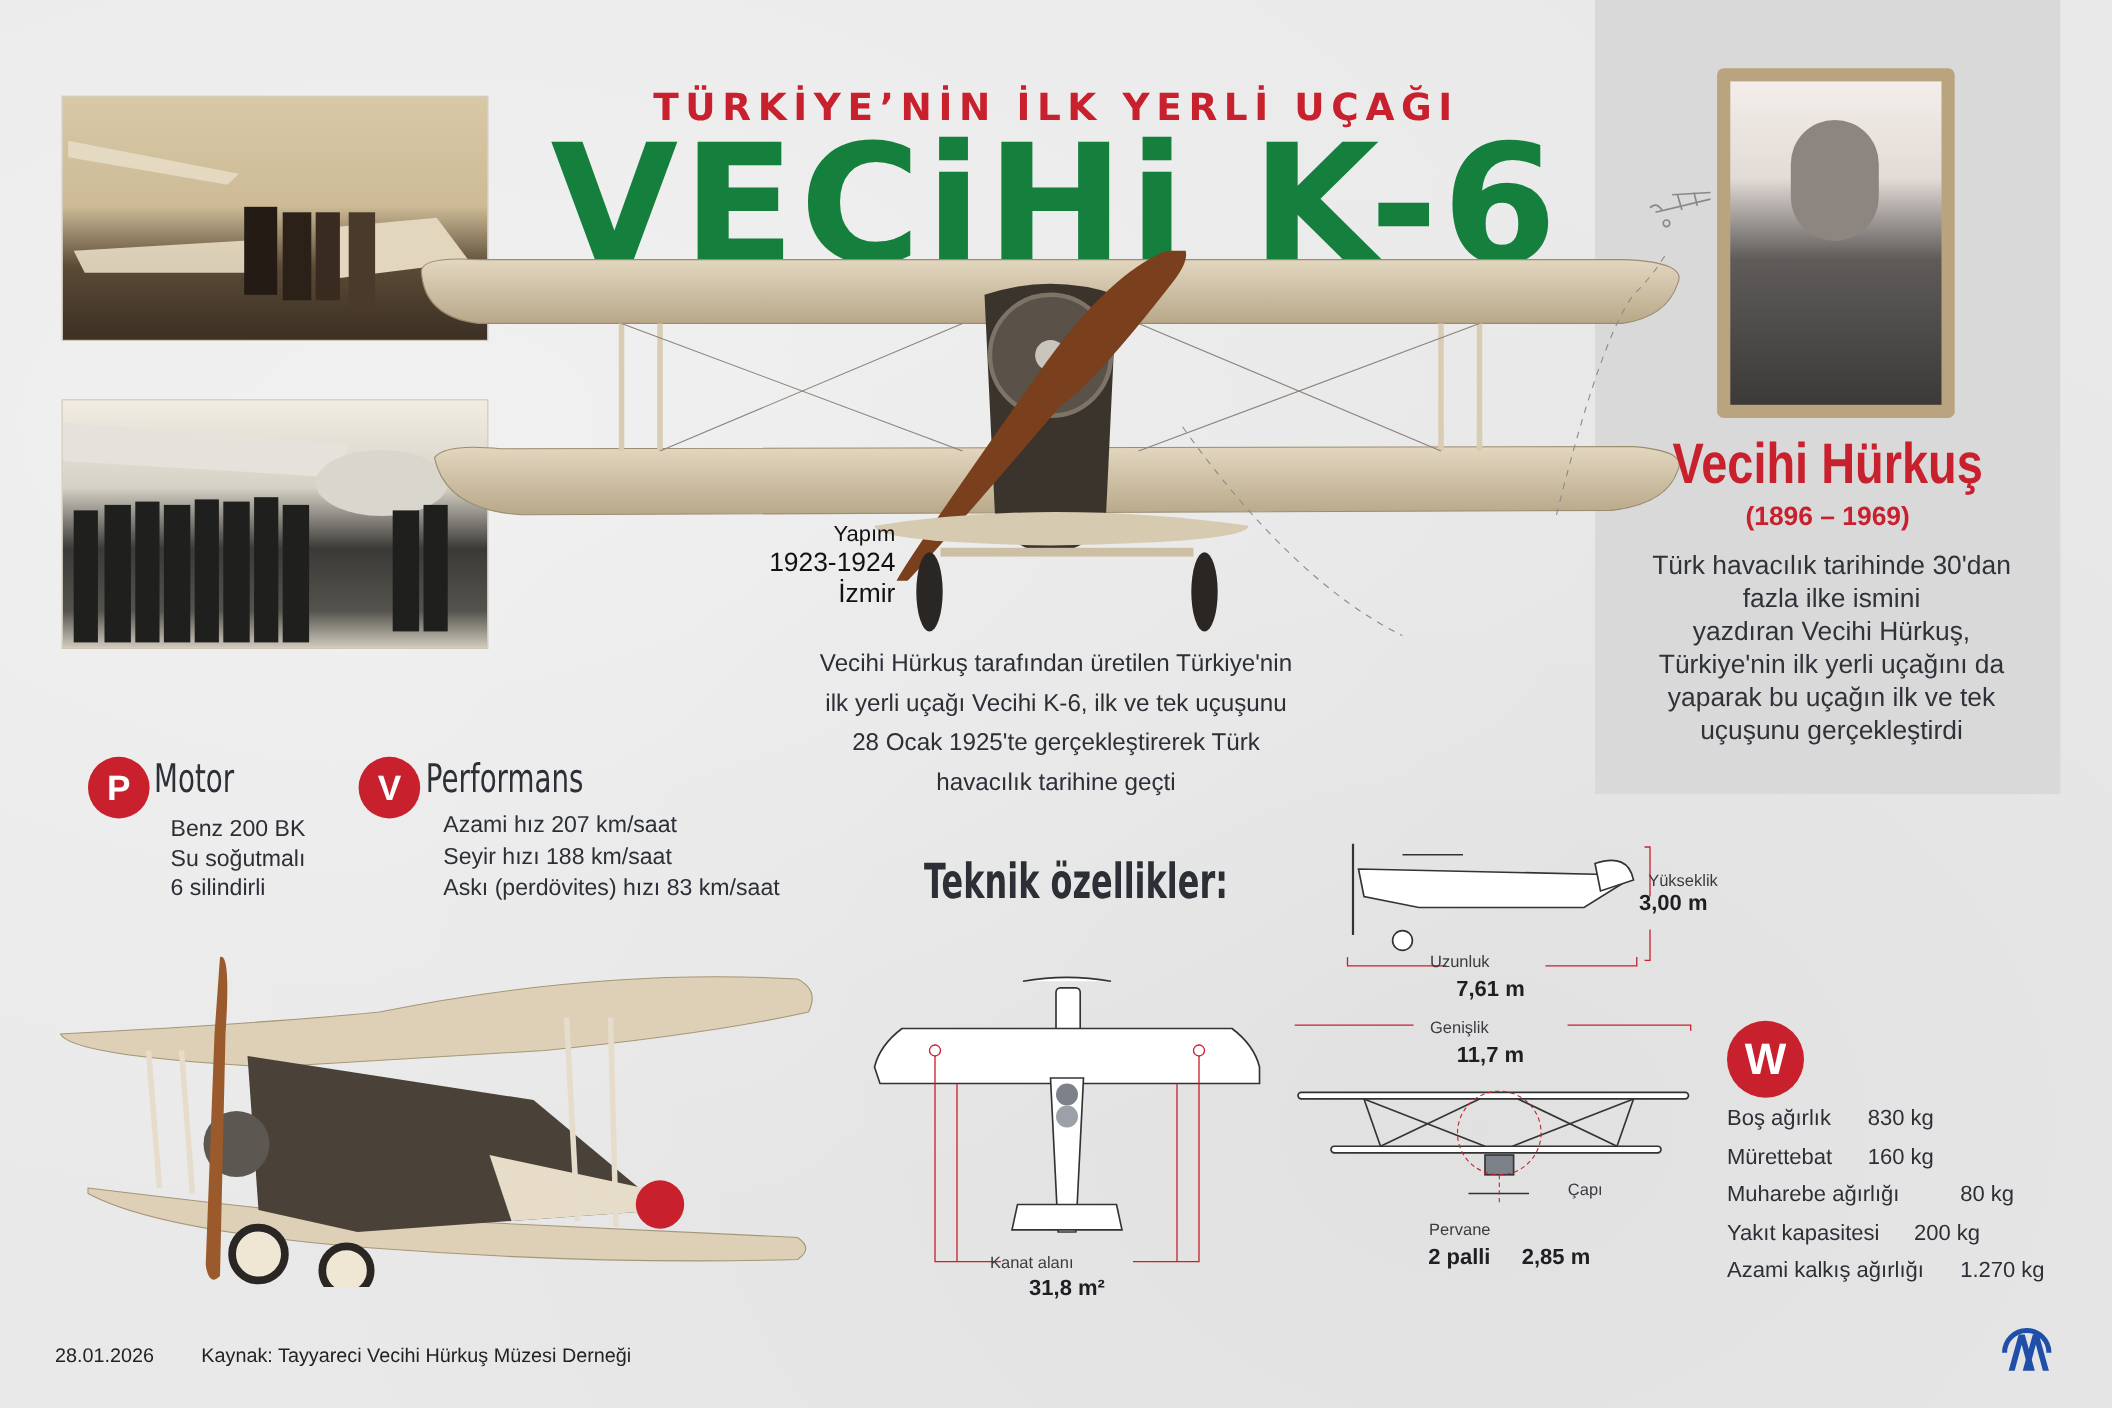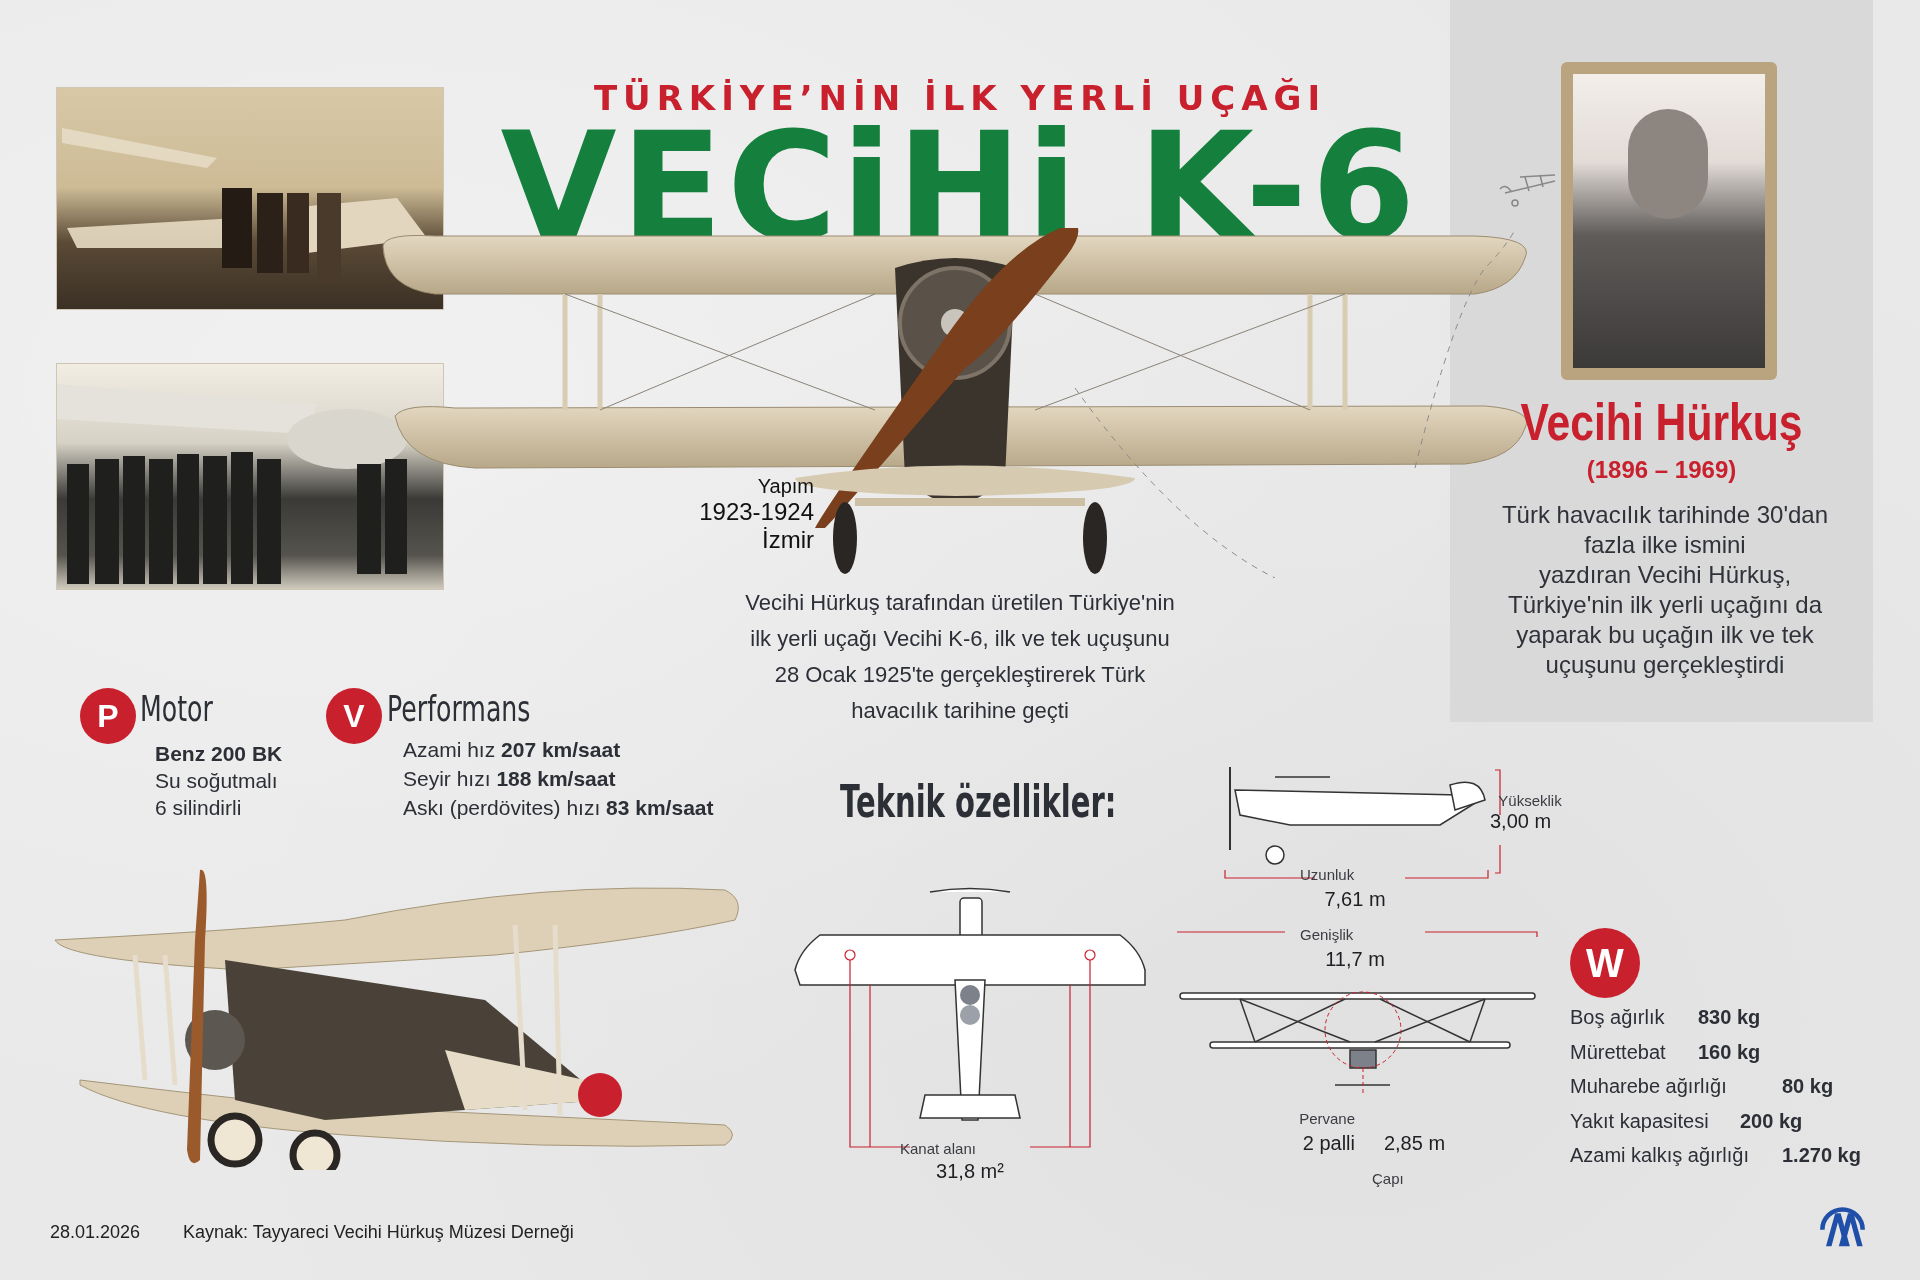--- a/index.html
+++ b/index.html
@@ -26,25 +26,25 @@
   .yapim .big{font-size:24px;font-weight:normal;line-height:28px}
   .center-desc{left:680px;top:585px;width:560px;text-align:center;font-size:22px;line-height:36px;color:#2c2f36}
   .sec-icon{width:56px;height:56px;border-radius:50%;background:#c8202d;color:#fff;display:flex;align-items:center;justify-content:center;font-weight:bold;font-size:32px}
   .sec-title{font-size:36px;color:#2c2f36;font-family:"DejaVu Sans",sans-serif;transform:scaleX(.7);transform-origin:left}
   .motor-icon{left:80px;top:688px}
   .motor-title{left:140px;top:688px}
   .motor-lines{left:155px;top:740px;font-size:21px;line-height:27px;color:#2c2f36}
   .perf-icon{left:326px;top:688px}
   .perf-title{left:387px;top:688px}
   .perf-lines{left:403px;top:735px;font-size:21px;line-height:29px;color:#2c2f36}
-  b{font-weight:bold}
+  b{font-weight:normal}
   .tek-title{left:840px;top:776px;font-size:44px;color:#2c2f36;font-weight:bold;font-family:"DejaVu Sans",sans-serif;transform:scaleX(.66);transform-origin:left}
   .plane34{left:45px;top:860px;width:700px;height:310px}
   .dim-label{font-size:15px;color:#3a3c42;text-align:left}
-  .dim-val{font-size:20px;color:#1e1f23;text-align:center;font-weight:normal}
+  .dim-val{font-size:20px;color:#1e1f23;text-align:center;font-weight:bold}
   .w-icon{left:1570px;top:928px;width:70px;height:70px;font-size:40px}
   .weights{left:1570px;top:1000px;font-size:20px;line-height:34.5px;color:#2c2f36}
   .weights .row{display:flex}
   .weights .lbl{display:inline-block}
   .footer-date{left:50px;top:1222px;font-size:18px;color:#222}
   .footer-src{left:183px;top:1222px;font-size:18px;color:#222}
   .aa-logo{left:1815px;top:1193px;width:55px;height:55px}
 </style>
 </head>
 <body>
@@ -260,21 +260,21 @@
       <line x1="295" y1="117" x2="205" y2="74"></line>
     <line x1="160" y1="160" x2="215" y2="160"></line>
   </g>
   <circle cx="188" cy="105" r="38" fill="none" stroke="#c8202d" stroke-dasharray="4 3"></circle>
   <line x1="188" y1="143" x2="188" y2="170" stroke="#c8202d" stroke-dasharray="4 3"></line>
 </svg>
 <div class="abs dim-label" style="left:1300px;top:926px;width:110px">Genişlik</div>
 <div class="abs dim-val" style="left:1300px;top:948px;width:110px">11,7 m</div>
 <div class="abs dim-label" style="left:1270px;top:1110px;width:85px;text-align:right">Pervane</div>
 <div class="abs dim-val" style="left:1270px;top:1132px;width:85px;text-align:right">2 palli</div>
-<div class="abs dim-label" style="left:1372px;top:1170px;width:85px;text-align:left">Çapı</div>
+<div class="abs dim-label" style="left:1372px;top:1073px;width:85px;text-align:right">Çapı</div>
 <div class="abs dim-val" style="left:1372px;top:1132px;width:85px;text-align:center">2,85 m</div>
 
 <div class="abs sec-icon w-icon">W</div>
 <div class="abs weights">
   <div class="row">
       <span class="lbl" style="width:128px">Boş ağırlık</span>
       <b>830 kg</b>
     </div>
   <div class="row">
       <span class="lbl" style="width:128px">Mürettebat</span>

